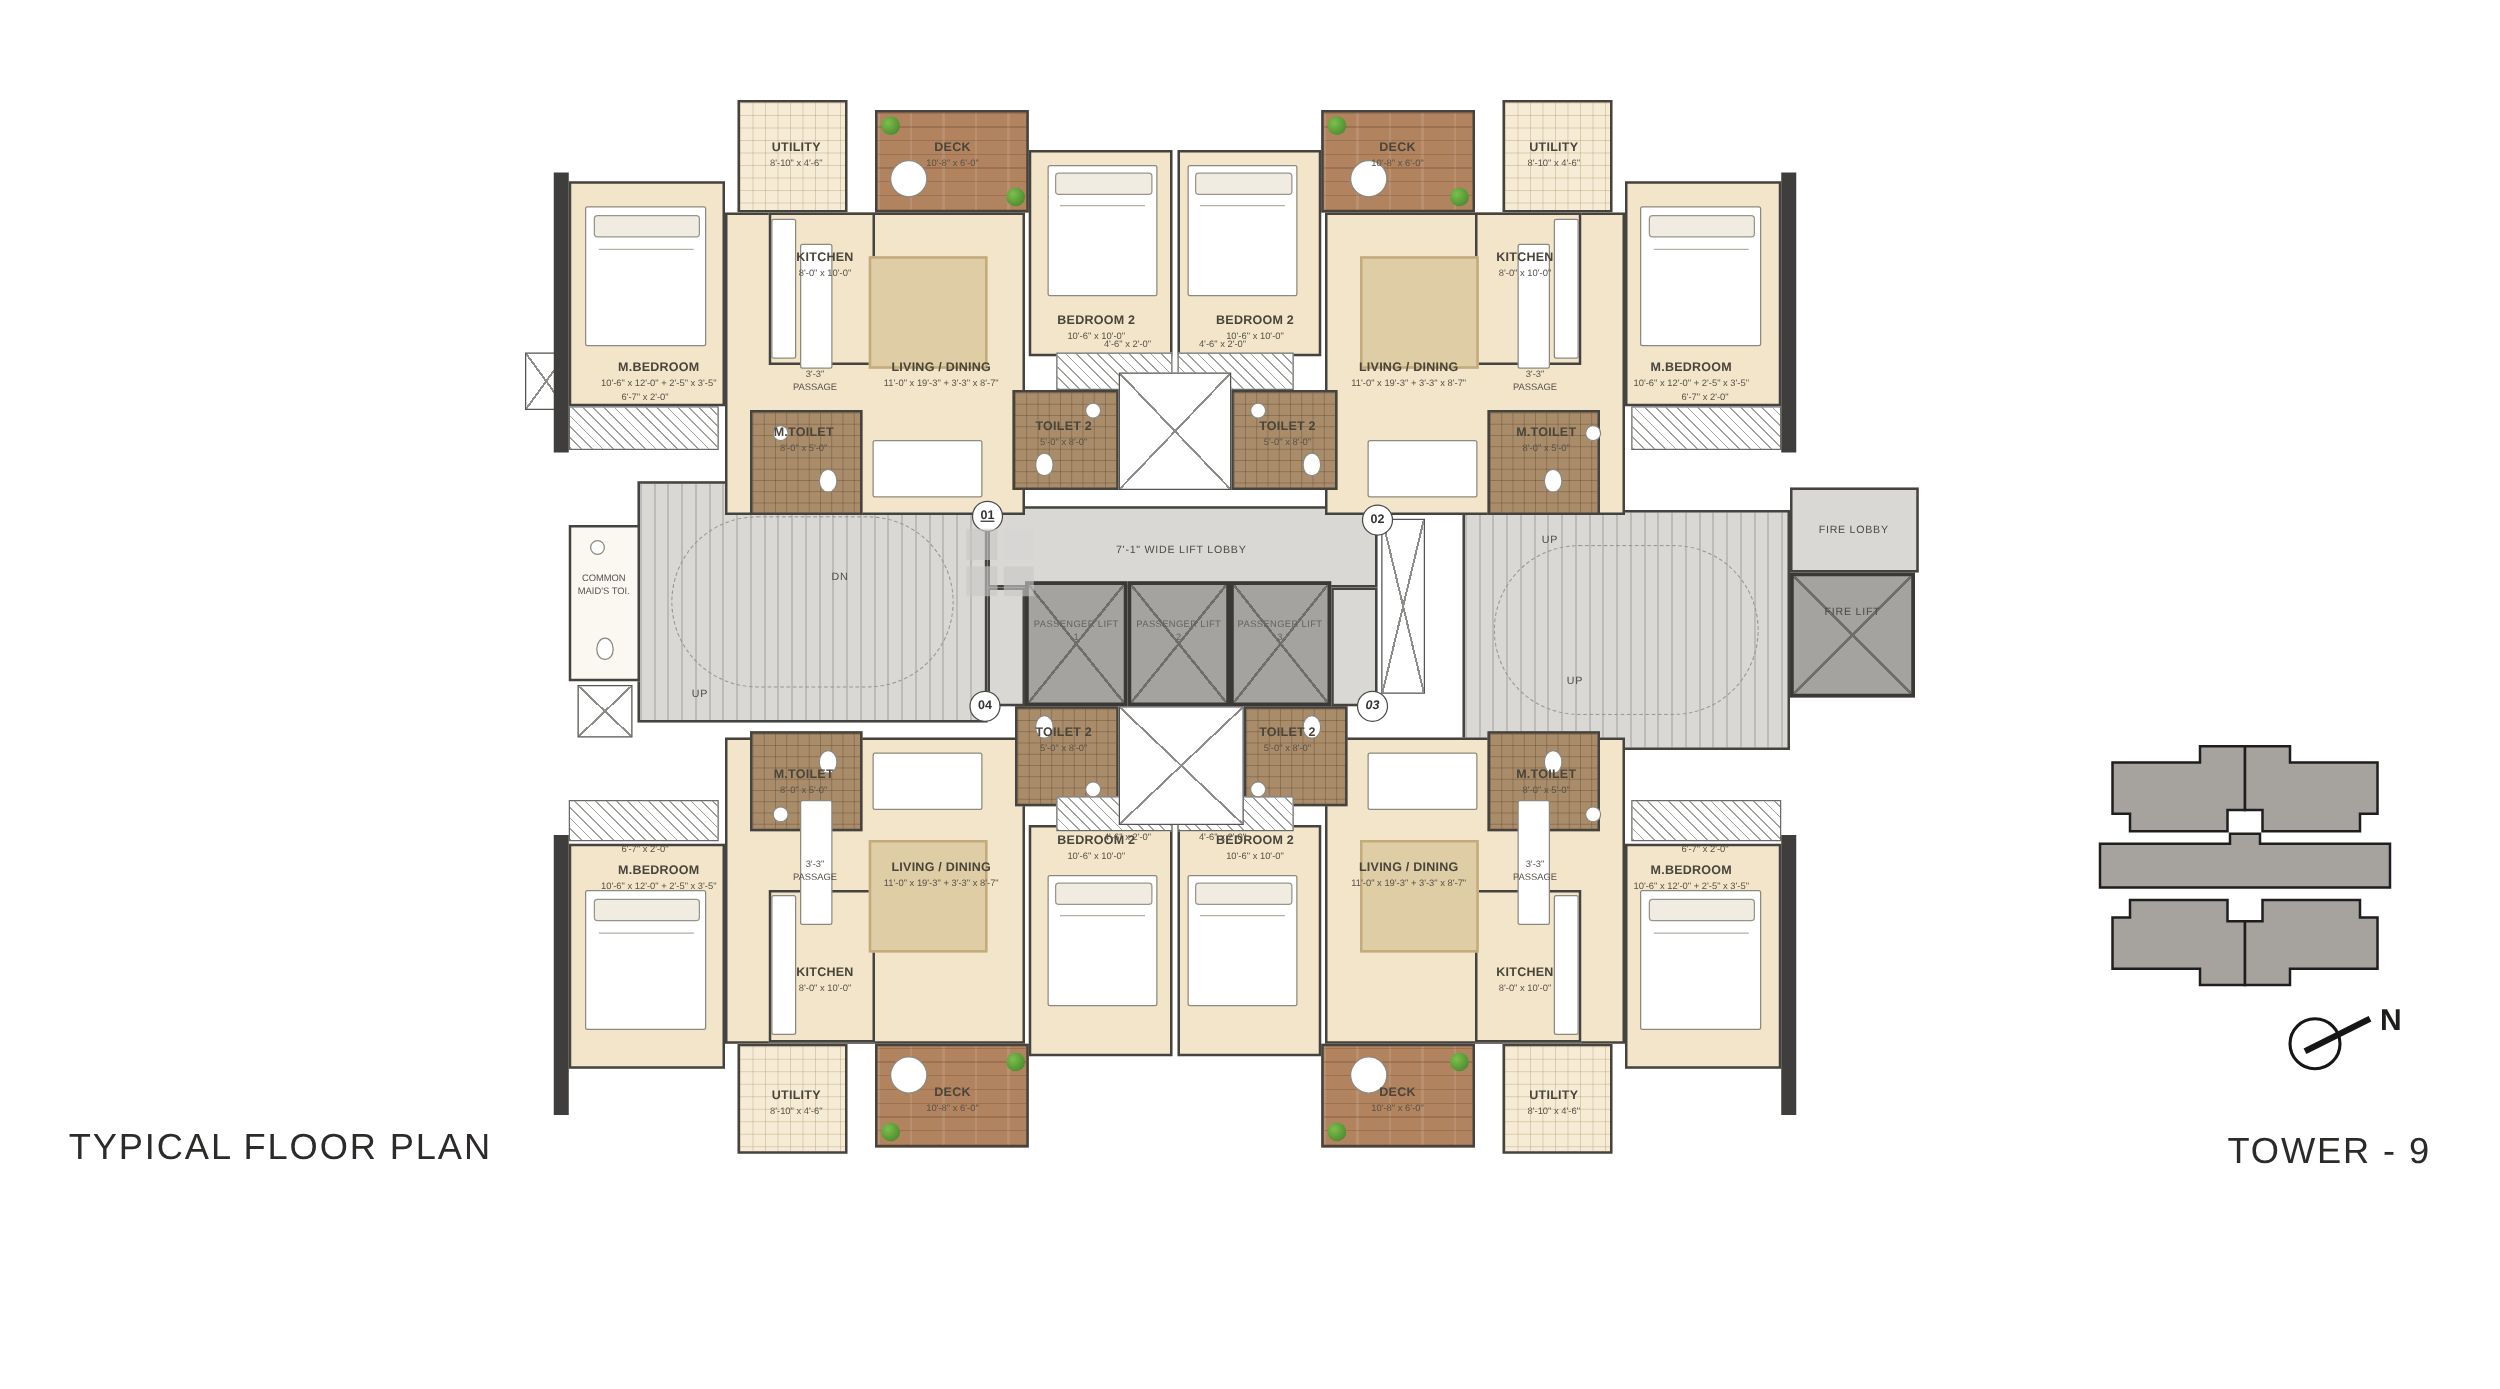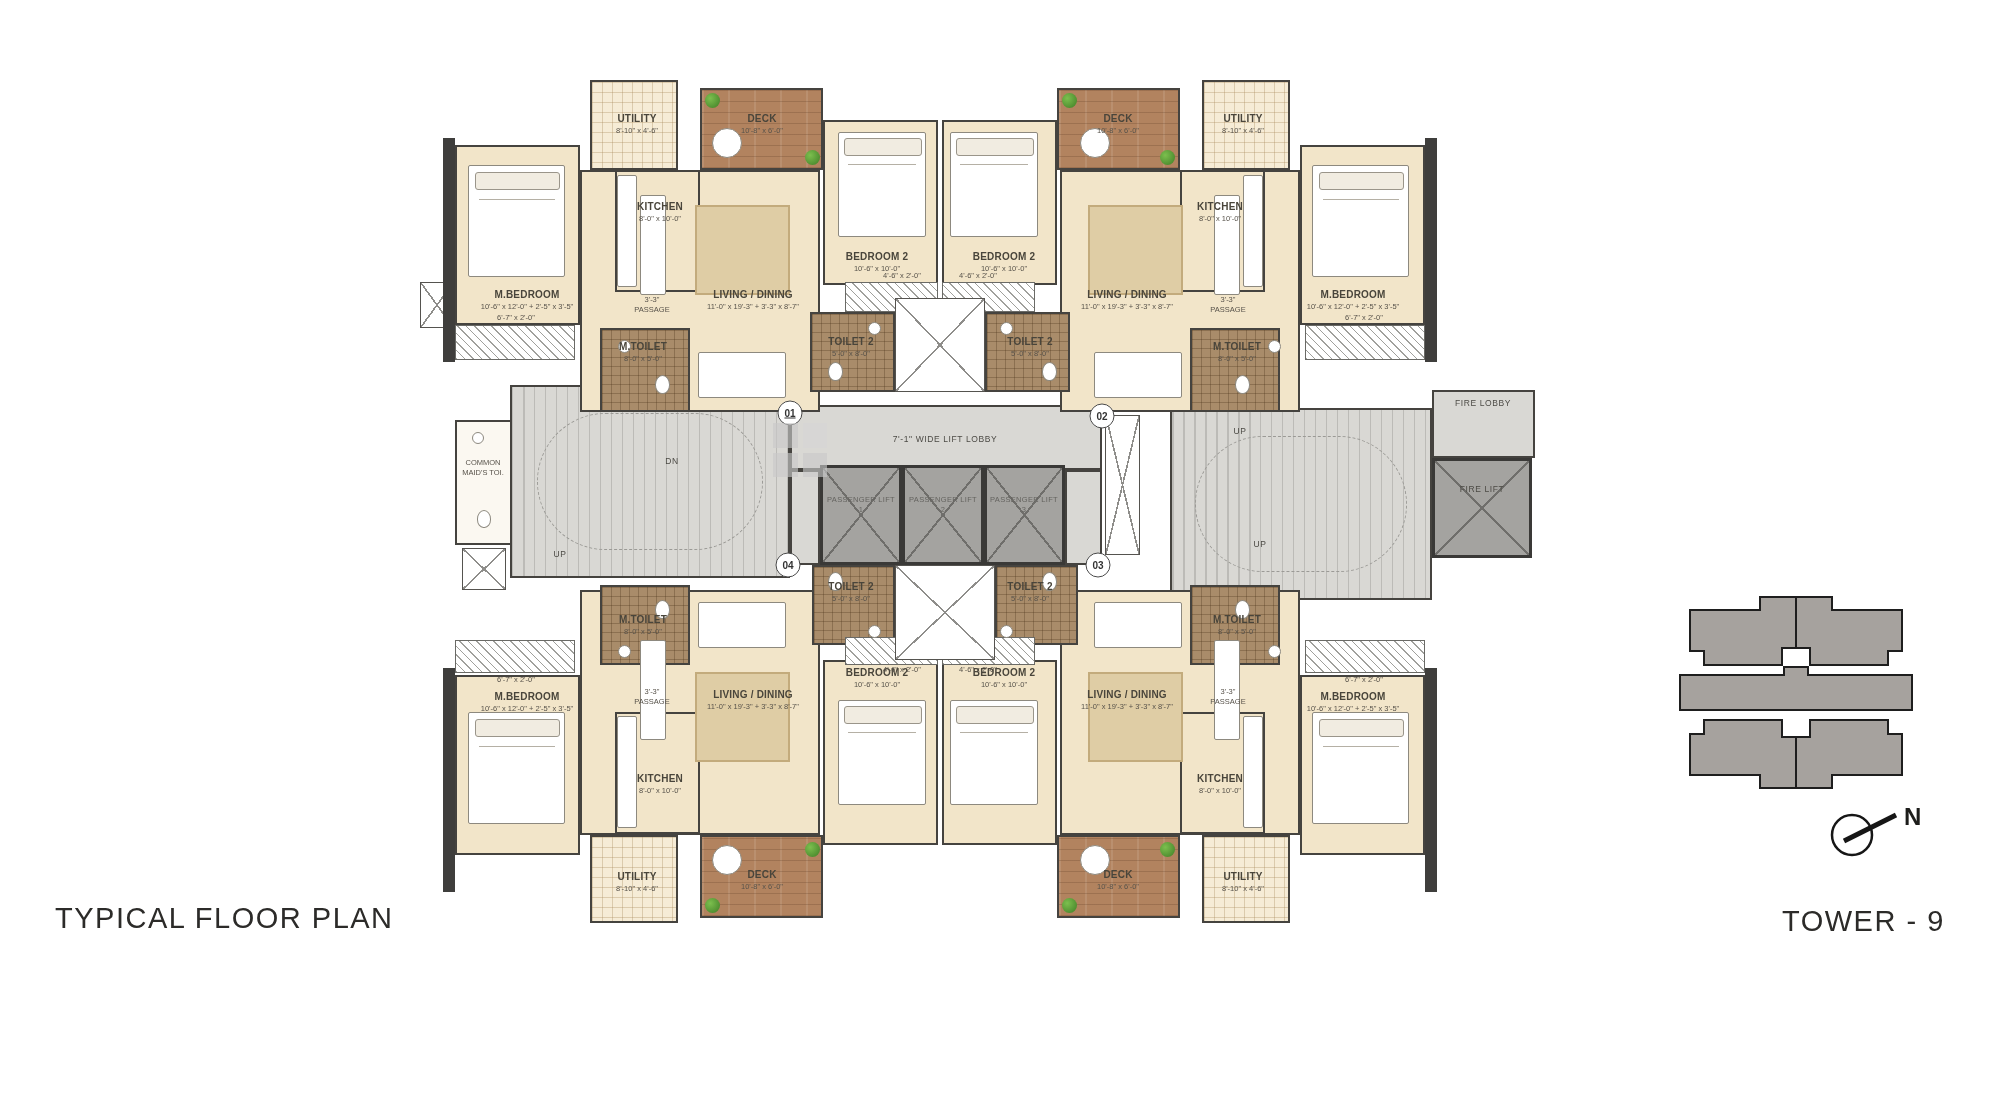--- a/index.html
+++ b/index.html
@@ -376,21 +376,21 @@
         <div class="l-dim c-lift">1</div>
       </div>
       <div class="lbl" style="left: 943px; top: 505px;">
         <div class="l-dim c-lift">PASSENGER LIFT</div>
         <div class="l-dim c-lift">2</div>
       </div>
       <div class="lbl" style="left: 1024px; top: 505px;">
         <div class="l-dim c-lift">PASSENGER LIFT</div>
         <div class="l-dim c-lift">3</div>
       </div>
-      <div class="lbl" style="left: 1483px; top: 404px;">
+      <div class="lbl" style="left: 1483px; top: 424px;">
         <div class="l-dim c-mid">FIRE LOBBY</div>
       </div>
       <div class="lbl" style="left: 1482px; top: 490px;">
         <div class="l-dim c-mid">FIRE LIFT</div>
       </div>
       <div class="lbl" style="left: 483px; top: 468px;">
         <div class="l-dim">COMMON</div>
         <div class="l-dim">MAID'S TOI.</div>
       </div>
       <div class="lbl" style="left: 672px; top: 462px;">
@@ -400,21 +400,21 @@
         <div class="l-dim c-mid">UP</div>
       </div>
       <div class="lbl" style="left: 1240px; top: 432px;">
         <div class="l-dim c-mid">UP</div>
       </div>
       <div class="lbl" style="left: 1260px; top: 545px;">
         <div class="l-dim c-mid">UP</div>
       </div>
       <div class="marker" style="left: 790px; top: 413px; text-decoration: underline;">01</div>
       <div class="marker" style="left: 1102px; top: 416px;">02</div>
-      <div class="marker" style="left: 1098px; top: 565px;">03</div>
+      <div class="marker" style="left: 1098px; top: 565px; font-style: italic;">03</div>
       <div class="marker" style="left: 788px; top: 565px;">04</div>
     </div>
 
   <div class="watermark">
     <div class="wm-row">
       <div class="wm-logo">
           <span></span>
           <span></span>
           <span></span>
           <span></span>

